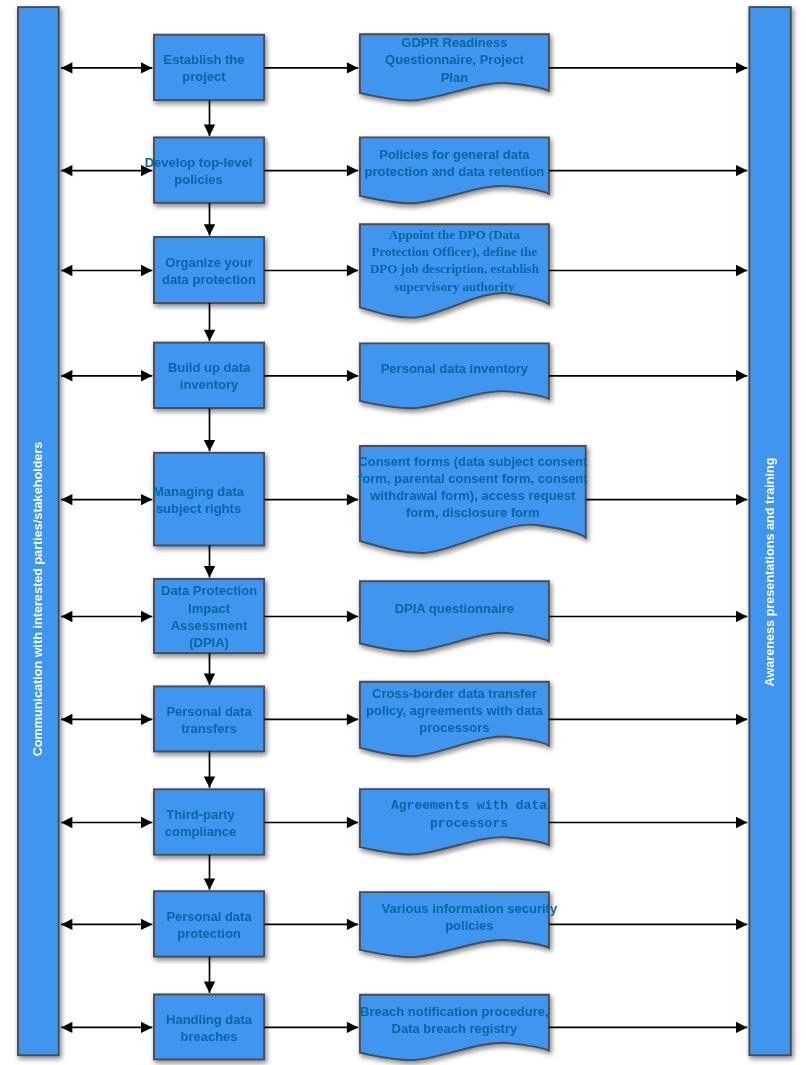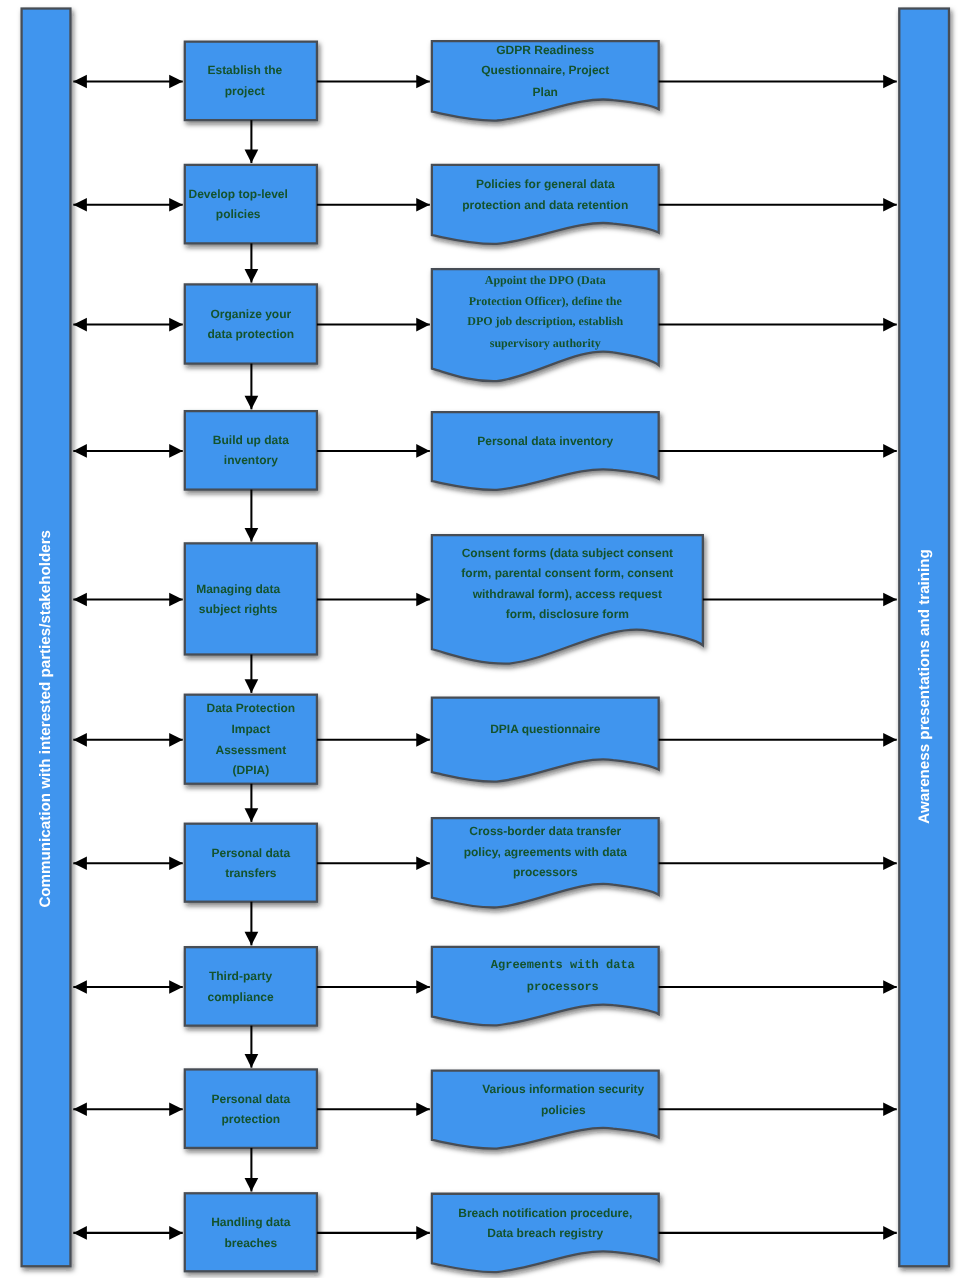--- a/index.html
+++ b/index.html
@@ -2,23 +2,23 @@
 <html><head>
 <meta charset="utf-8">
 <style>
   html,body { margin:0; padding:0; background:#ffffff; }
   #canvas { position:relative; width:806px; height:1065px; overflow:hidden;
              font-family:"Liberation Sans", sans-serif; background:#ffffff; }
   svg.layer { position:absolute; left:0; top:0; width:806px; height:1065px; }
   .shp { fill:#4095ee; stroke:#474d55; stroke-width:1.9; }
   .ln { stroke:#000000; stroke-width:1.7; }
   .ah { fill:#000000; }
-  .lbl { position:absolute; color:#14532d; font-weight:bold; text-align:center;
+  .lbl { position:absolute; color:#0369a1; font-weight:bold; text-align:center;
           display:flex; align-items:center; justify-content:center;
-          white-space:pre; font-size:10px; line-height:17.3px; }
+          white-space:pre; font-size:13px; line-height:17.3px; }
   .vwrap { position:absolute; width:0; height:0; }
   .vtxt { position:absolute; left:0; top:0; color:#ffffff; font-weight:bold;
            font-size:12.65px; white-space:nowrap;
            transform:translate(-50%,-50%) rotate(-90deg); display:block; }
 </style>
 </head>
 <body>
 
 <div id="canvas">
   <svg class="layer" viewBox="0 0 806 1065">

